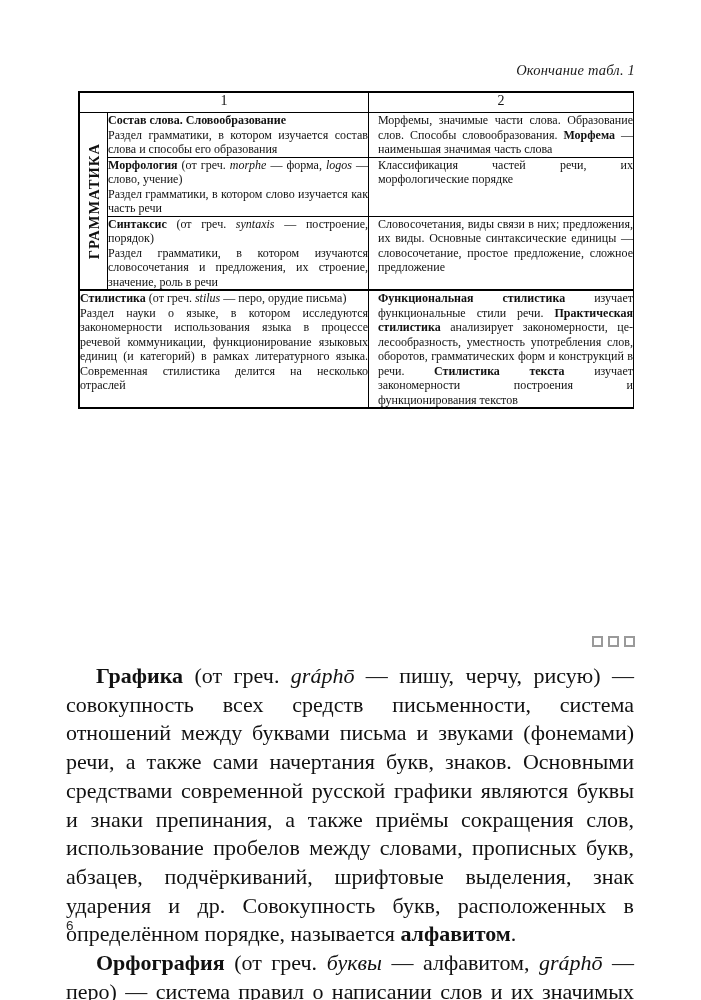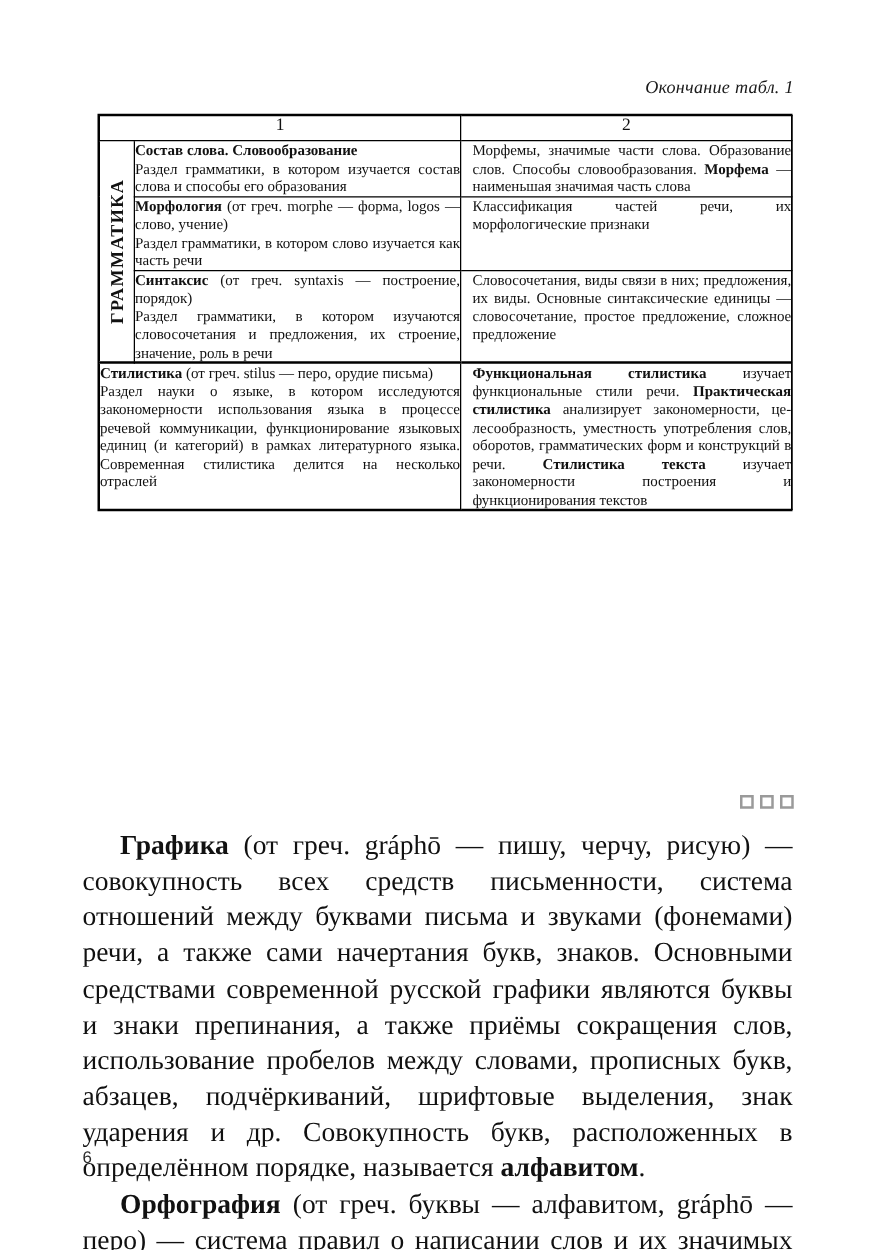--- a/index.html
+++ b/index.html
@@ -94,21 +94,21 @@
   }
   .vlabel-text {
     writing-mode: vertical-rl;
     transform: rotate(180deg);
     font-weight: bold;
     font-size: 14.5px;
     letter-spacing: 1.1px;
     white-space: nowrap;
   }
   b, .b { font-weight: bold; }
-  i, .i { }
+  i, .i { font-style: italic; }
 
   
   .squares {
     position: absolute;
     right: 66px;
     top: 636px;
     display: flex;
     gap: 5px;
   }
   .sq {
@@ -186,21 +186,21 @@
           <td class="cell right">
             <span>Морфемы, значимые части слова. Образование слов. Способы сло­вообразования. </span><span class="b">Морфема</span><span> — наи­меньшая значимая часть слова</span>
           </td>
         </tr>
 
         <tr>
           <td class="cell">
             <span class="b">Морфология</span><span> (от греч. </span><span class="i">mor­phe</span><span> — форма, </span><span class="i">logos</span><span> — слово, учение)</span><br>
             <span>Раздел грамматики, в котором слово изучается как часть речи</span>
           </td>
-          <td class="cell right">Классификация частей речи, их морфологические признаки</td>
+          <td class="cell right">Классификация частей речи, их морфологические порядке</td>
         </tr>
 
         <tr>
           <td class="cell">
             <span class="b">Синтаксис</span><span> (от греч. </span><span class="i">syntaxis</span><span> — построение, порядок)</span><br>
             <span>Раздел грамматики, в котором изучаются словосочетания и предложения, их строение, значение, роль в речи</span>
           </td>
           <td class="cell right">Словосочетания, виды связи в них; предложения, их виды. Основные синтаксические единицы — слово­сочетание, простое предложение, сложное предложение</td>
         </tr>
 

